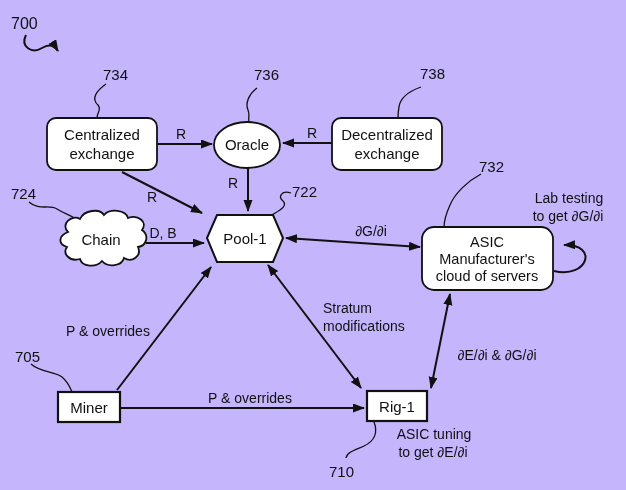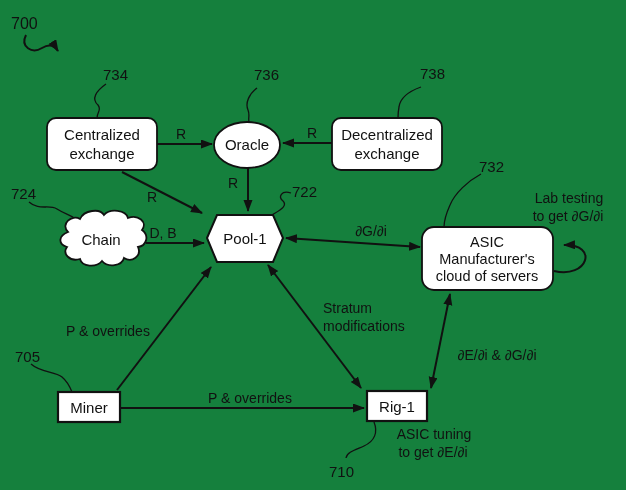--- a/index.html
+++ b/index.html
@@ -4,21 +4,21 @@
 <style>
   html, body {
     margin: 0;
     padding: 0;
     background: #ffffff;
   }
   .stage {
     width: 626px;
     height: 490px;
     position: relative;
-    background: #15803d;
+    background: #c4b5fd;
     overflow: hidden;
   }
   svg { display: block; }
   .node-shape {
     fill: #ffffff;
     stroke: #111111;
     stroke-width: 1.8;
   }
   .node-shape.bold {
     stroke-width: 2.2;

